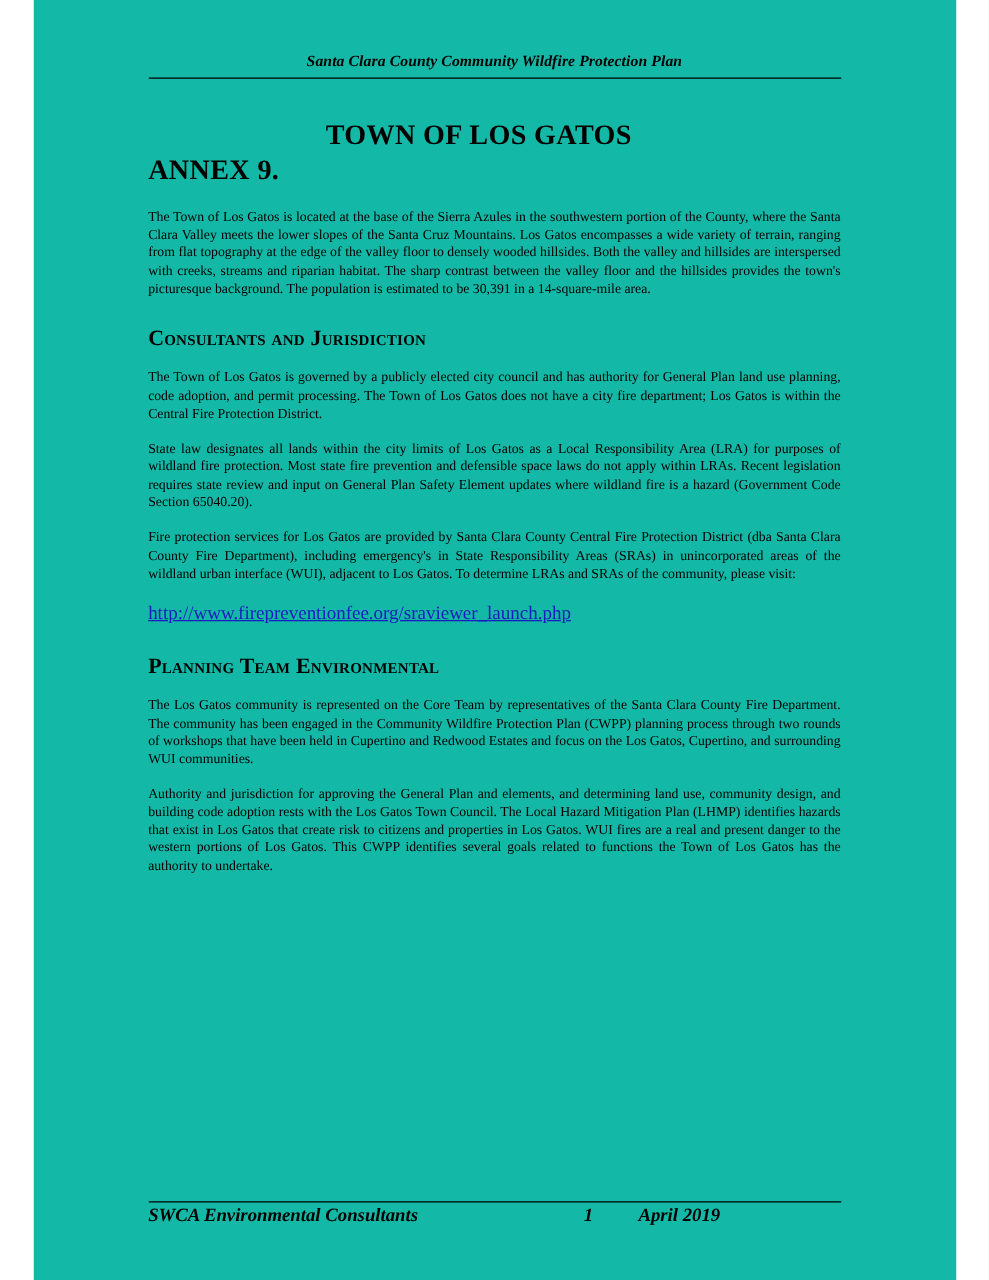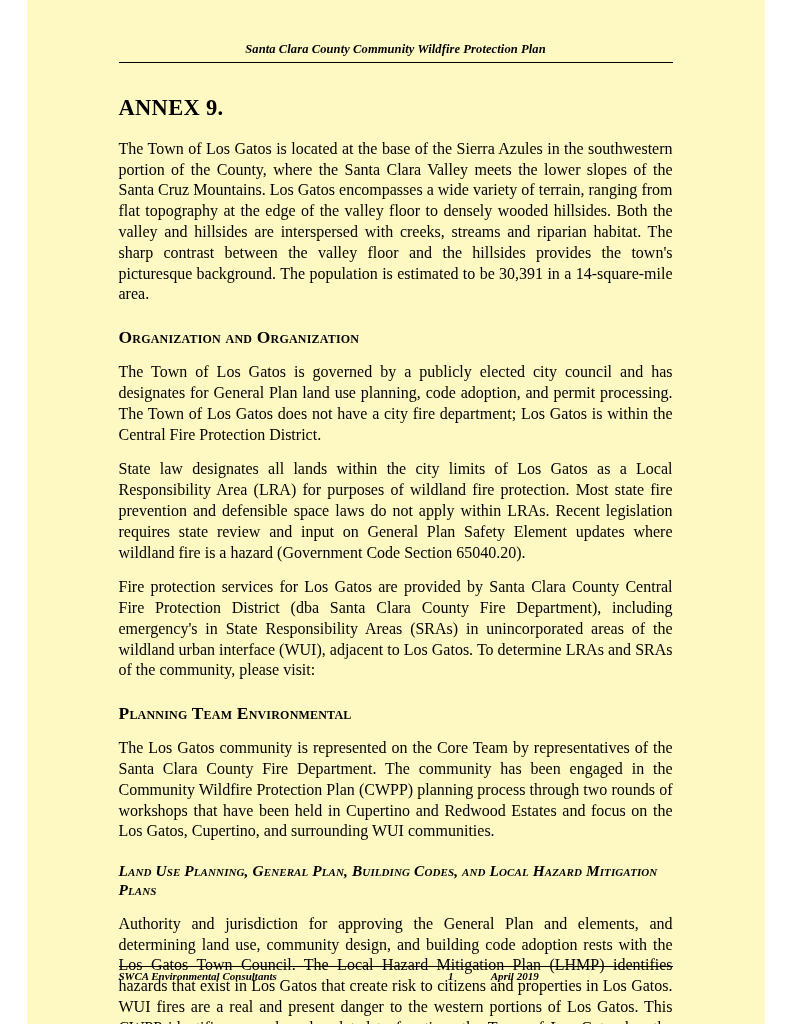--- a/index.html
+++ b/index.html
@@ -9,21 +9,21 @@
   }
   body {
     font-family: "Liberation Serif", serif;
     color: #000000;
   }
   .page {
     position: relative;
     width: 738px;
     height: 1024px;
     margin: 0 auto;
-    background: #fef9c3;
+    background: #14b8a6;
     box-sizing: border-box;
     overflow: hidden;
   }
   .content {
     position: absolute;
     left: 92px;
     right: 92px;
     top: 40px;
   }
   
@@ -46,24 +46,25 @@
     margin-top: 32px;
     font-size: 22.5px;
     font-weight: bold;
     font-variant: small-caps;
     letter-spacing: 0.3px;
     display: flex;
   }
   .annex-title .num {
     width: 142px;
     flex: 0 0 142px;
+    margin-top: 28px;
   }
   
   p.body {
-    font-size: 16px;
+    font-size: 11px;
     line-height: 1.30;
     text-align: justify;
     margin: 14px 0 0 0;
   }
   p.body.first { margin-top: 18px; }
   h2.h-sc {
     font-size: 17.5px;
     font-weight: bold;
     font-variant: small-caps;
     letter-spacing: 0.2px;
@@ -92,53 +93,54 @@
     left: 92px;
     right: 92px;
     bottom: 42px;
   }
   .footer .hrule { margin: 0 0 3px 0; }
   .footer-row {
     display: flex;
     align-items: baseline;
     font-style: italic;
     font-weight: bold;
-    font-size: 11px;
+    font-size: 15px;
   }
   .footer-row .left { flex: 1 1 auto; text-align: left; }
   .footer-row .center { flex: 0 0 80px; text-align: center; }
   .footer-row .right { flex: 1 1 auto; text-align: left; }
 </style>
 </head>
 <body>
 
 <div class="page">
 
   <div class="content">
 
     <div class="runhead">
       <div>Santa Clara County Community Wildfire Protection Plan</div>
     </div>
     <hr class="hrule">
 
     <div class="annex-title">
       <span class="num">ANNEX 9.</span>
+      <span>TOWN OF LOS GATOS</span>
     </div>
 
     <p class="body first">The Town of Los Gatos is located at the base of the Sierra Azules in the southwestern portion of the County, where the Santa Clara Valley meets the lower slopes of the Santa Cruz Mountains. Los Gatos encompasses a wide variety of terrain, ranging from flat topography at the edge of the valley floor to densely wooded hillsides.  Both the valley and hillsides are interspersed with creeks, streams and riparian habitat.  The sharp contrast between the valley floor and the hillsides provides the town's picturesque background. The population is estimated to be 30,391 in a 14-square-mile area.</p>
 
-    <h2 class="h-sc">Organization and Organization</h2>
-    <p class="body">The Town of Los Gatos is governed by a publicly elected city council and has designates for General Plan land use planning, code adoption, and permit processing. The Town of Los Gatos does not have a city fire department; Los Gatos is within the Central Fire Protection District.</p>
+    <h2 class="h-sc">Consultants and Jurisdiction</h2>
+    <p class="body">The Town of Los Gatos is governed by a publicly elected city council and has authority for General Plan land use planning, code adoption, and permit processing. The Town of Los Gatos does not have a city fire department; Los Gatos is within the Central Fire Protection District.</p>
     <p class="body">State law designates all lands within the city limits of Los Gatos as a Local Responsibility Area (LRA) for purposes of wildland fire protection. Most state fire prevention and defensible space laws do not apply within LRAs. Recent legislation requires state review and input on General Plan Safety Element updates where wildland fire is a hazard (Government Code Section 65040.20).</p>
     <p class="body">Fire protection services for Los Gatos are provided by Santa Clara County Central Fire Protection District (dba Santa Clara County Fire Department), including emergency's in State Responsibility Areas (SRAs) in unincorporated areas of the wildland urban interface (WUI), adjacent to Los Gatos. To determine LRAs and SRAs of the community, please visit:</p>
+    <a class="url" href="#" style="color: rgb(27, 27, 191);">http://www.firepreventionfee.org/sraviewer_launch.php</a>
 
     <h2 class="h-sc">Planning Team Environmental</h2>
     <p class="body">The Los Gatos community is represented on the Core Team by representatives of the Santa Clara County Fire Department. The community has been engaged in the Community Wildfire Protection Plan (CWPP) planning process through two rounds of workshops that have been held in Cupertino and Redwood Estates and focus on the Los Gatos, Cupertino, and surrounding WUI communities.</p>
 
-    <h3 class="h-it">Land Use Planning, General Plan, Building Codes, and Local Hazard Mitigation Plans</h3>
     <p class="body">Authority and jurisdiction for approving the General Plan and elements, and determining land use, community design, and building code adoption rests with the Los Gatos Town Council. The Local Hazard Mitigation Plan (LHMP) identifies hazards that exist in Los Gatos that create risk to citizens and properties in Los Gatos. WUI fires are a real and present danger to the western portions of Los Gatos. This CWPP identifies several goals related to functions the Town of Los Gatos has the authority to undertake.</p>
 
   </div>
 
   <div class="footer">
     <hr class="hrule">
     <div class="footer-row">
       <span class="left">SWCA Environmental Consultants</span>
       <span class="center">1</span>
       <span class="right">April 2019</span>

